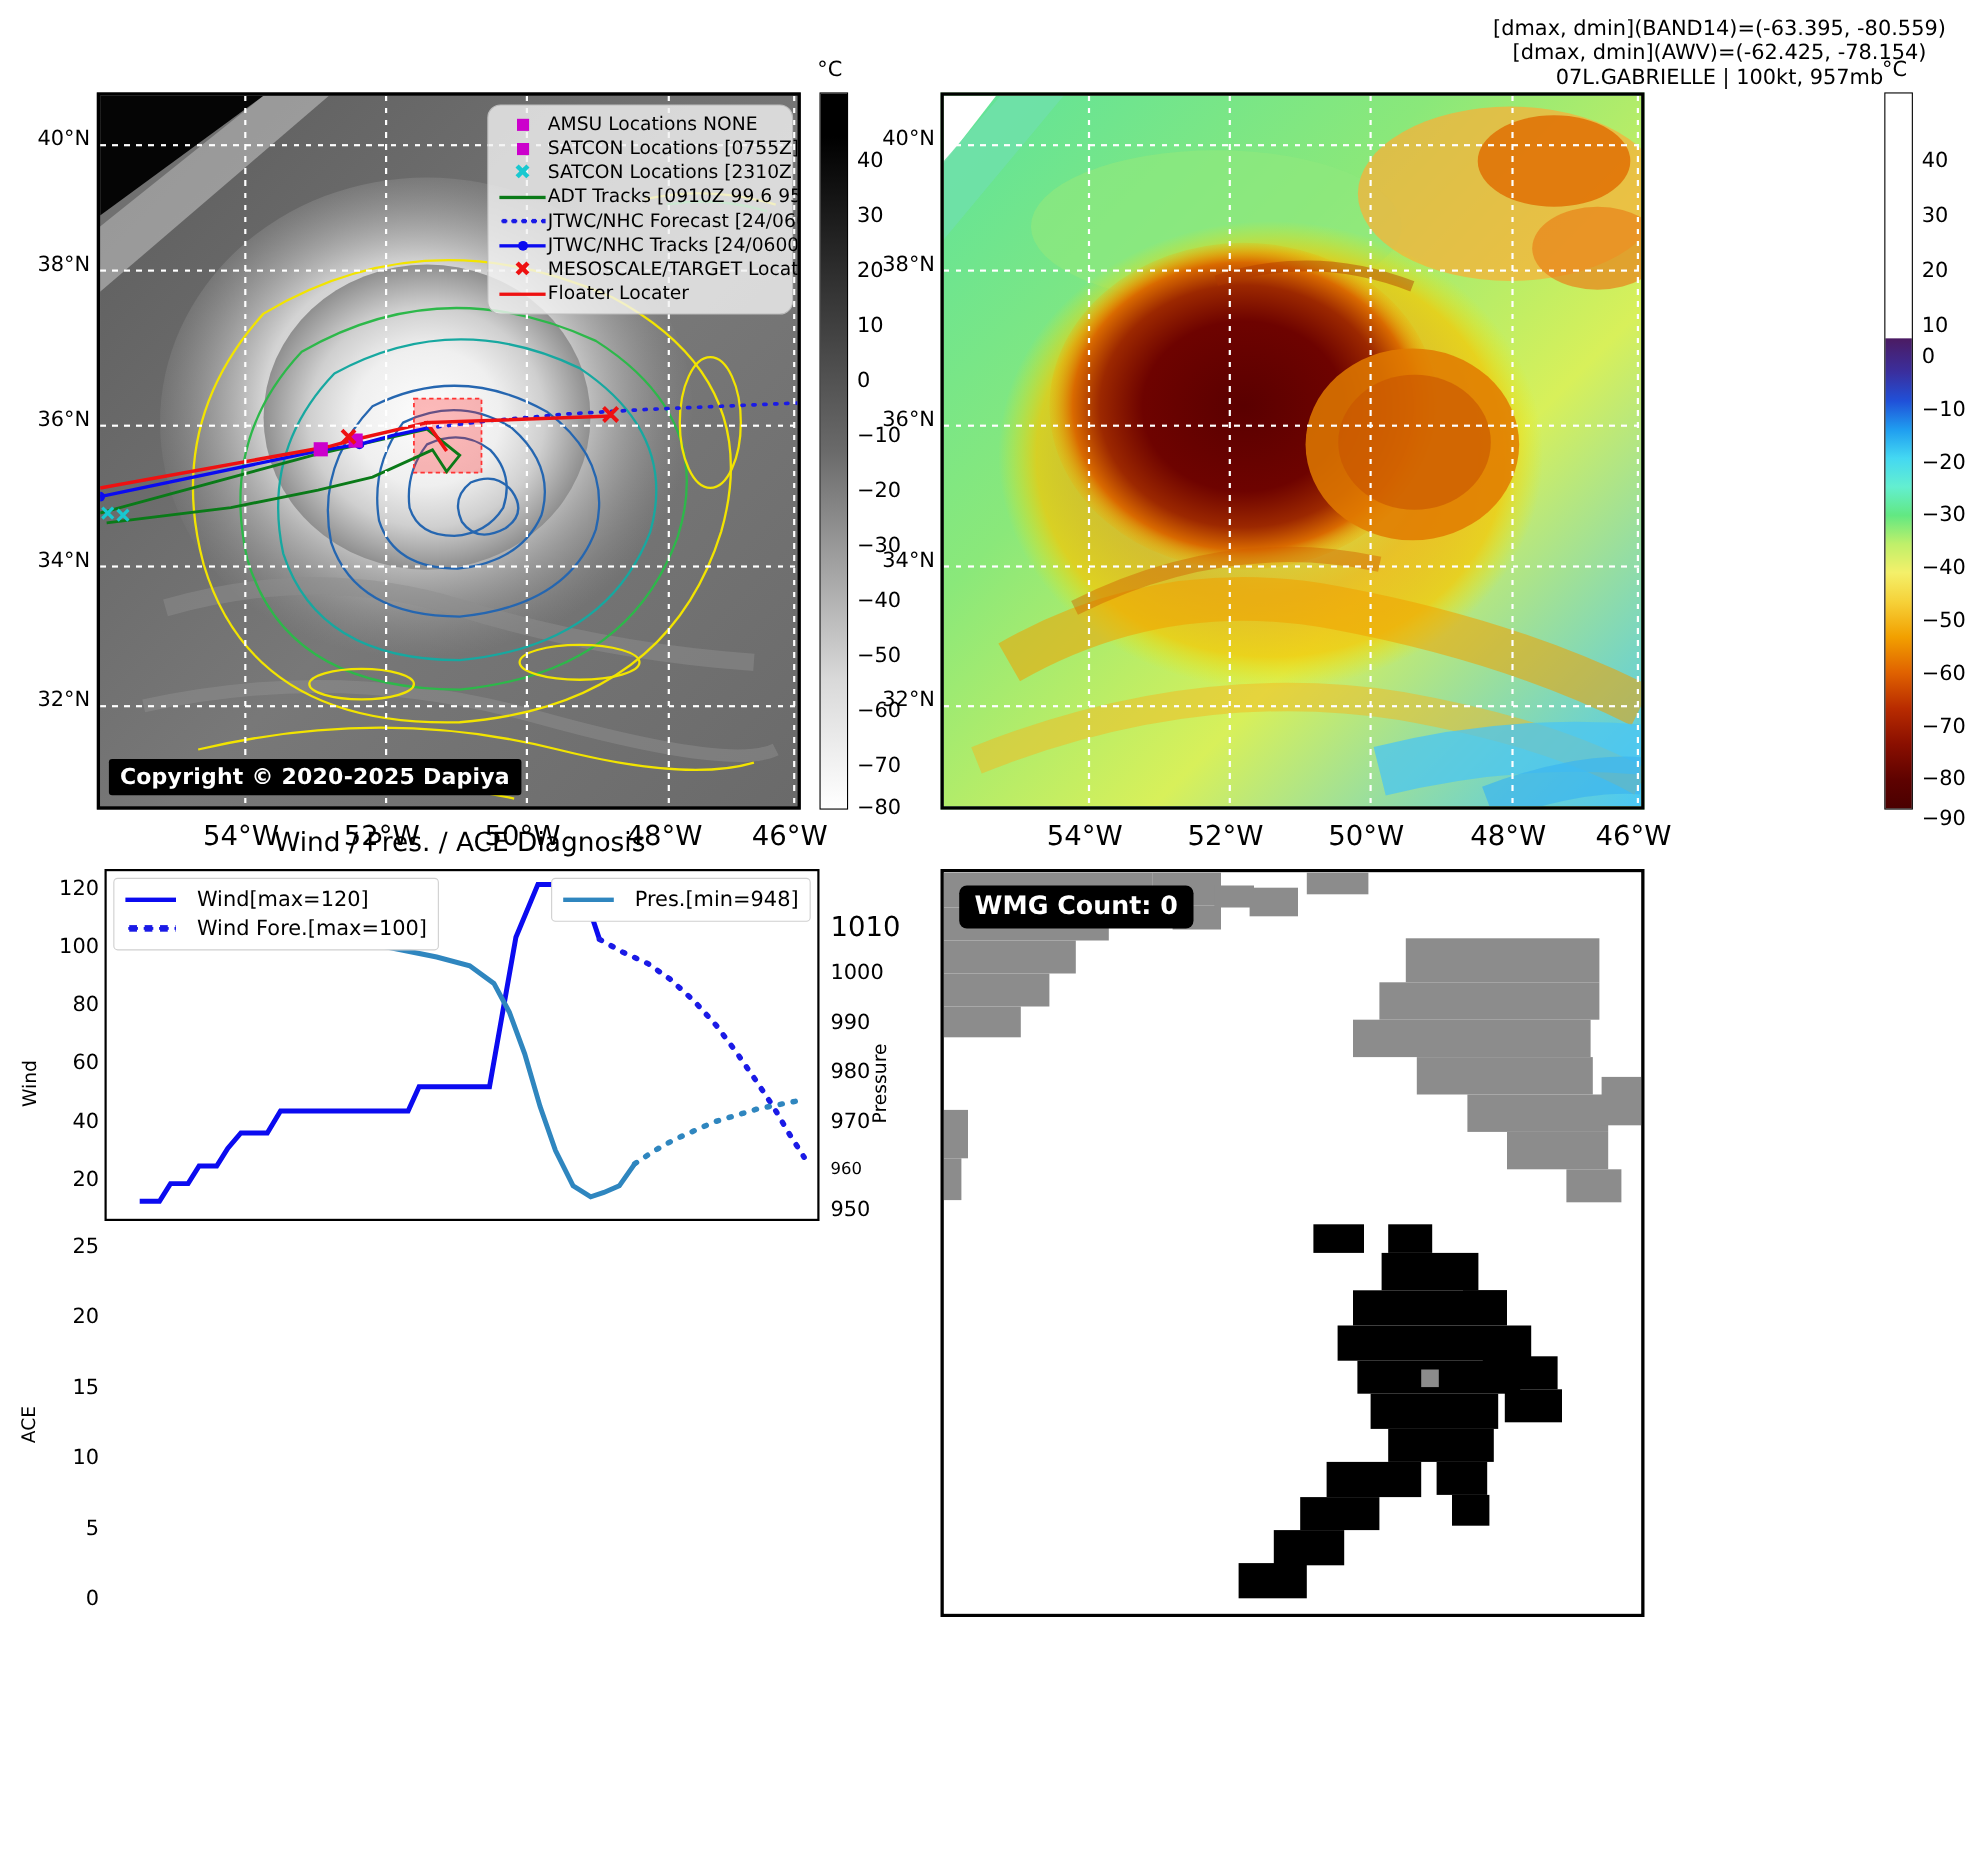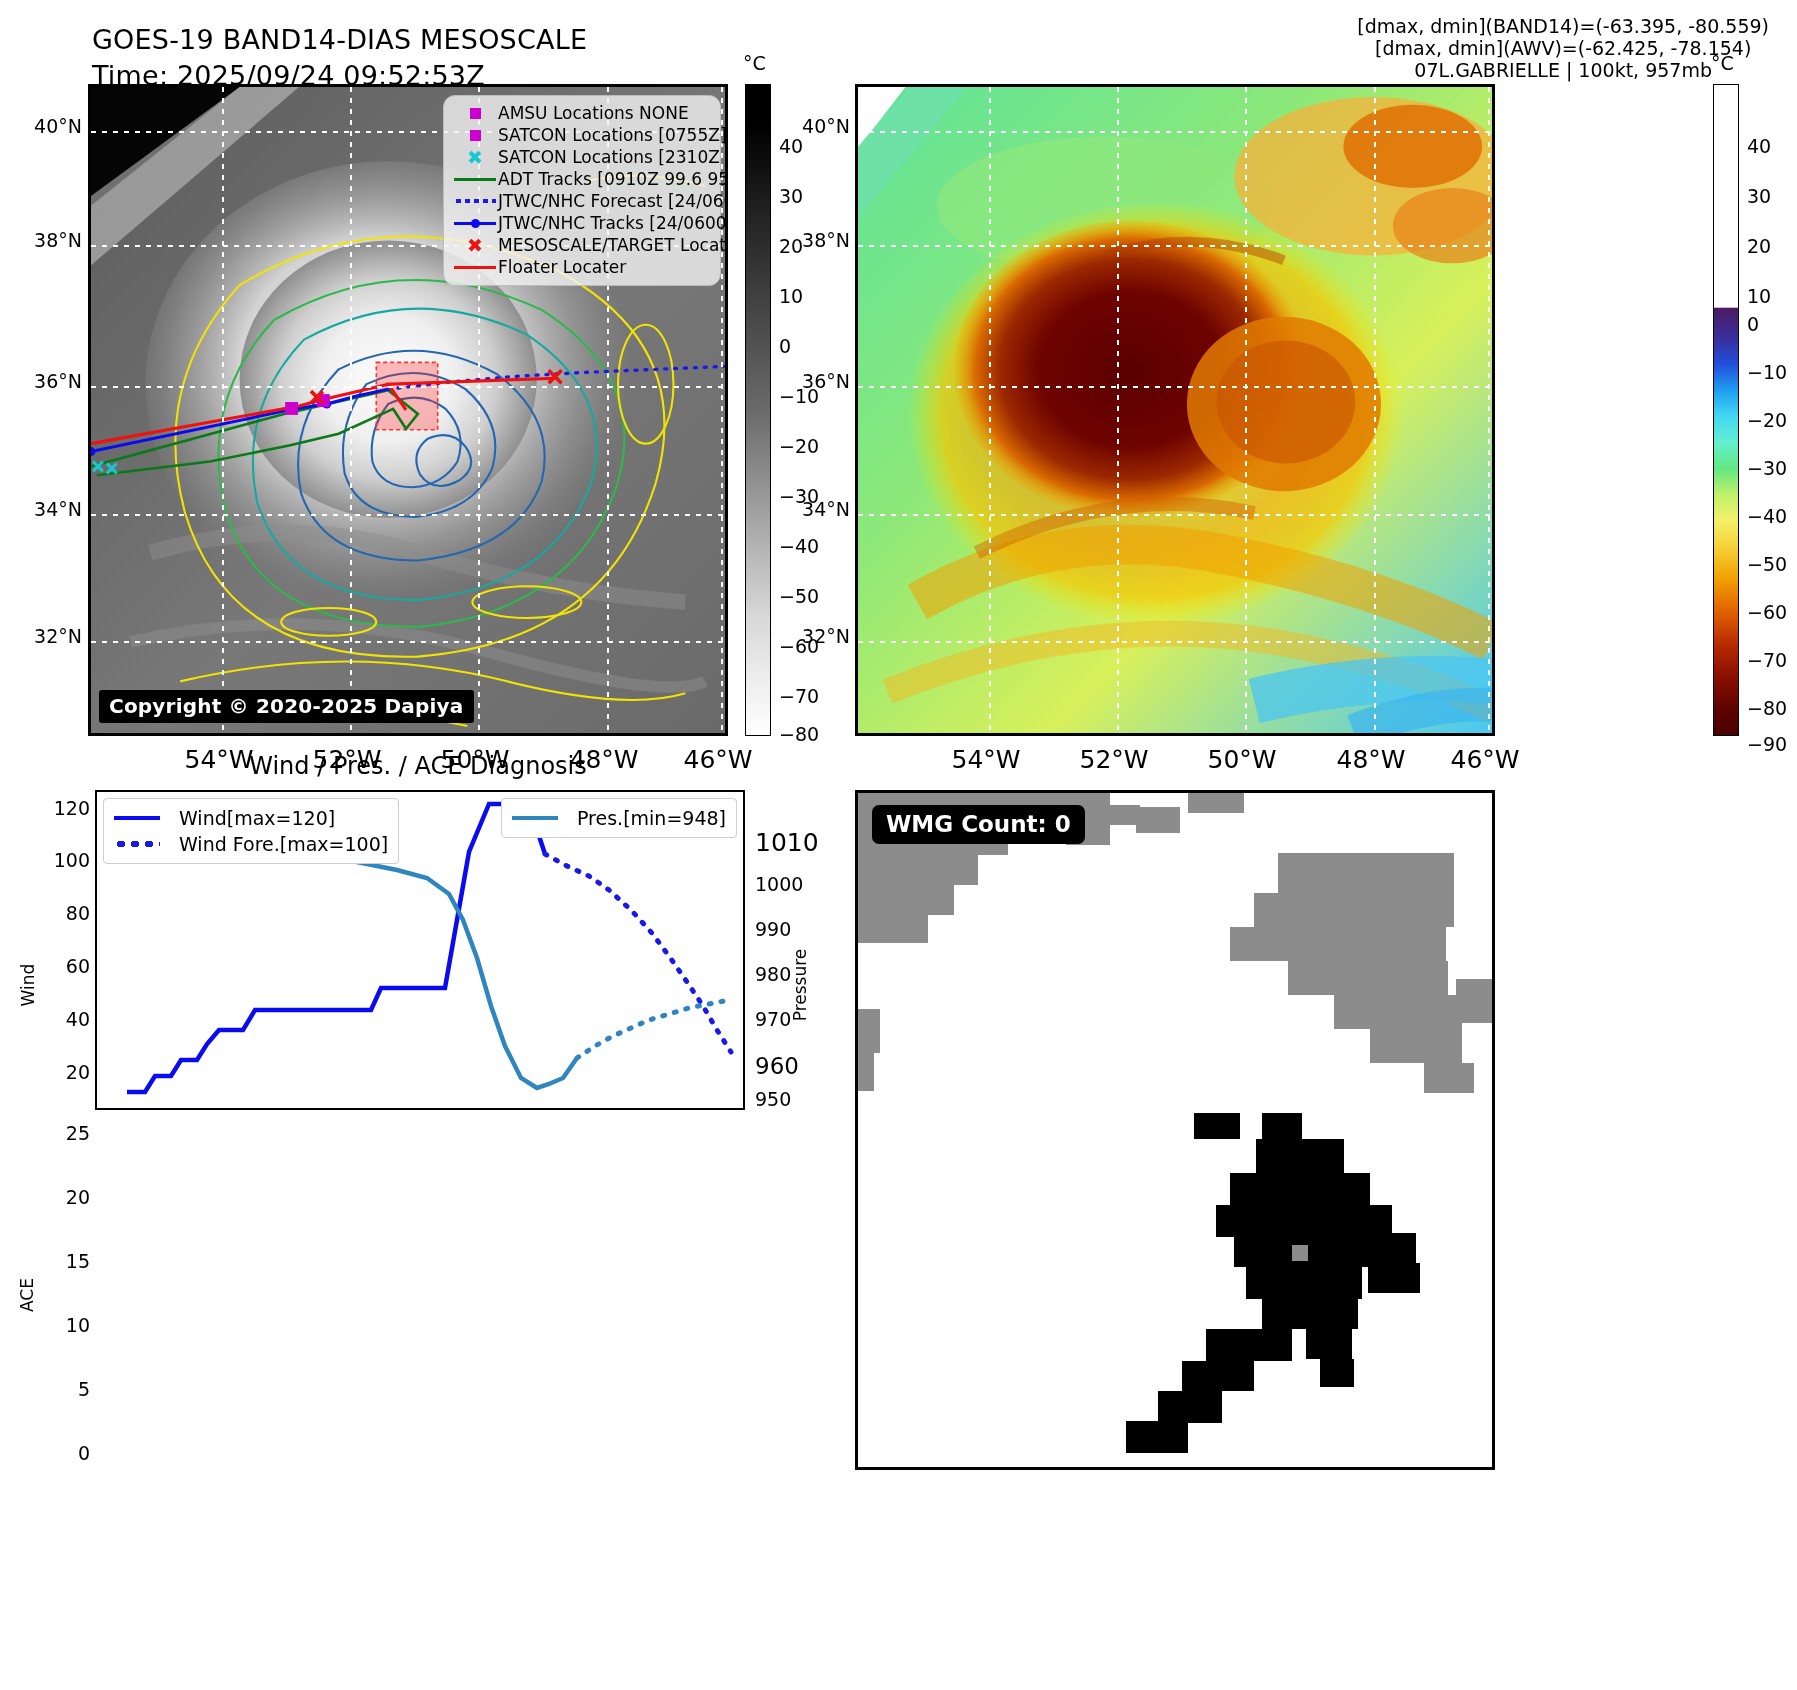--- a/index.html
+++ b/index.html
@@ -74,24 +74,20 @@
   
   #wmg-plot{left:855px;top:790px;width:640px;height:680px;border:3px solid #000;box-sizing:border-box;background:#fff;overflow:hidden;}
   #wmg-badge{position:absolute;left:14px;top:12px;background:#000;color:#fff;font-size:23px;font-weight:bold;
       padding:6px 14px 7px 14px;border-radius:7px;}
 </style>
 </head>
 <body>
 
 <div class="page">
 
-  <div class="abs" id="tl-title">
-    <div class="txt">GOES-19 BAND14-DIAS MESOSCALE</div>
-    <div class="txt">Time: 2025/09/24 09:52:53Z</div>
-  </div>
 
   <div class="abs" id="tl-plot">
     <svg class="sat" viewBox="0 0 640 652" preserveAspectRatio="none">
       <defs>
         <linearGradient id="gsky" x1="0" y1="0" x2="1" y2="1">
           <stop offset="0%" stop-color="#5c5c5c"></stop>
             <stop offset="55%" stop-color="#787878"></stop>
             <stop offset="100%" stop-color="#6a6a6a"></stop>
         </linearGradient>
         <radialGradient id="eye" cx="50%" cy="50%" r="50%">
@@ -391,21 +387,21 @@
   <div class="ylab" style="left:12px;top:902px">80</div>
   <div class="ylab" style="left:12px;top:955px">60</div>
   <div class="ylab" style="left:12px;top:1008px">40</div>
   <div class="ylab" style="left:12px;top:1061px">20</div>
 
   <div class="abs" style="left:755px;top:828px;font-size:25px">1010</div>
   <div class="abs" style="left:755px;top:873px;font-size:19px">1000</div>
   <div class="abs" style="left:755px;top:918px;font-size:19px">990</div>
   <div class="abs" style="left:755px;top:963px;font-size:19px">980</div>
   <div class="abs" style="left:755px;top:1008px;font-size:19px">970</div>
-  <div class="abs" style="left:755px;top:1053px;font-size:23px">960</div>
+  <div class="abs" style="left:755px;top:1053px;font-size:15px">960</div>
   <div class="abs" style="left:755px;top:1088px;font-size:19px">950</div>
 
 
   <div class="axname rot" style="left:2px;top:1285px;width:50px;text-align:center">ACE</div>
 
   <div class="ylab" style="left:12px;top:1122px">25</div>
   <div class="ylab" style="left:12px;top:1186px">20</div>
   <div class="ylab" style="left:12px;top:1250px">15</div>
   <div class="ylab" style="left:12px;top:1314px">10</div>
   <div class="ylab" style="left:12px;top:1378px">5</div>

